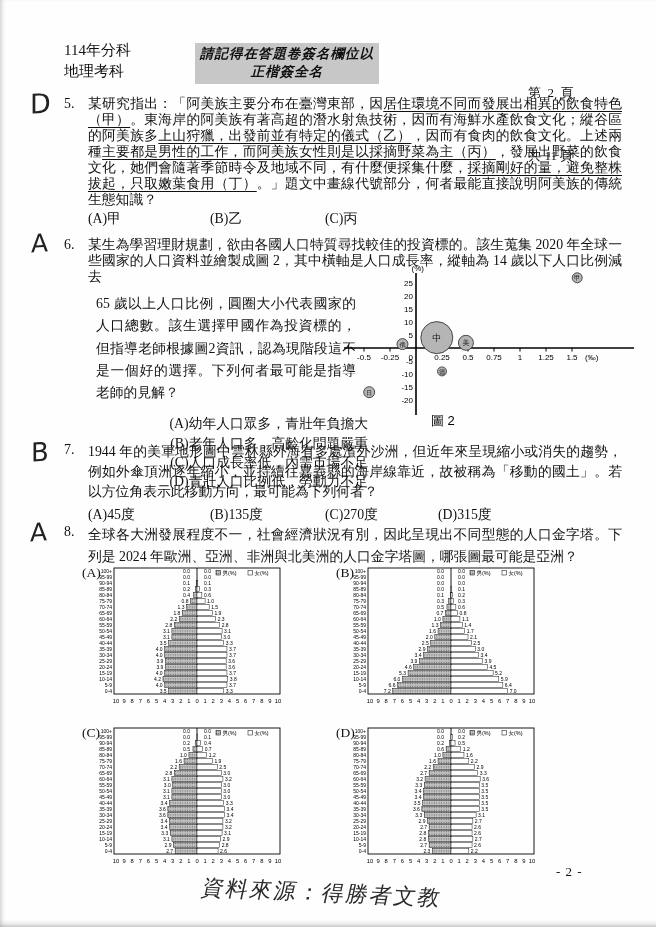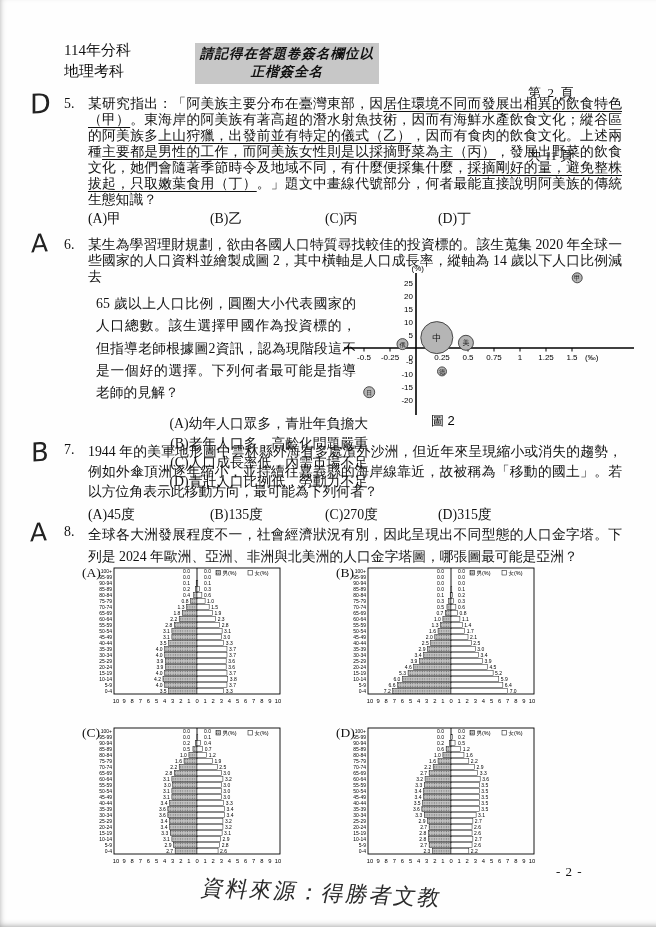--- a/index.html
+++ b/index.html
@@ -61,21 +61,20 @@
   <span class="hand" style="left:30px;top:518px;font-size:25px;">A</span>
 
   <section class="q q5" style="top:96px;">
     <span class="qnum">5.</span>
     <div class="qbody">
       <p id="q5-text" style="margin:0;"><span>某研究指出：「阿美族主要分布在臺灣東部，因</span><span class="u">居住環境不同而發展出相異的飲食特色（甲）</span><span>。東海岸的阿美族有著高超的潛水射魚技術，因而有海鮮水產飲食文化；縱谷區的阿美族多</span><span class="u">上山狩獵，出發前並有特定的儀式（乙）</span><span>，因而有食肉的飲食文化。上述兩種</span><span class="u">主要都是男性的工作，而阿美族女性則是以採摘野菜為主（丙）</span><span>，發展出野菜的飲食文化，她們會隨著季節時令及地域不同，有什麼便採集什麼，</span><span class="u">採摘剛好的量，避免整株拔起，只取嫩葉食用（丁）</span><span>。」題文中畫線代號部分，何者最能直接說明阿美族的傳統生態知識？</span></p>
       <div class="optrow">
         <span>(A)甲</span>
         <span>(B)乙</span>
         <span>(C)丙</span>
-        <span>(D)丁</span>
       </div>
     </div>
   </section>
 
   <section class="q q6" style="top:237px;">
     <span class="qnum">6.</span>
     <div class="qbody">
       <p class="q6-p1">某生為學習理財規劃，欲由各國人口特質尋找較佳的投資標的。該生蒐集 2020 年全球一些國家的人口資料並繪製成圖 2，其中橫軸是人口成長率，縱軸為 14 歲以下人口比例減去</p>
       <p class="q6-p2">65 歲以上人口比例，圓圈大小代表國家的人口總數。該生選擇甲國作為投資標的，但指導老師根據圖2資訊，認為現階段這不是一個好的選擇。下列何者最可能是指導老師的見解？</p>
       <div class="optcol">

